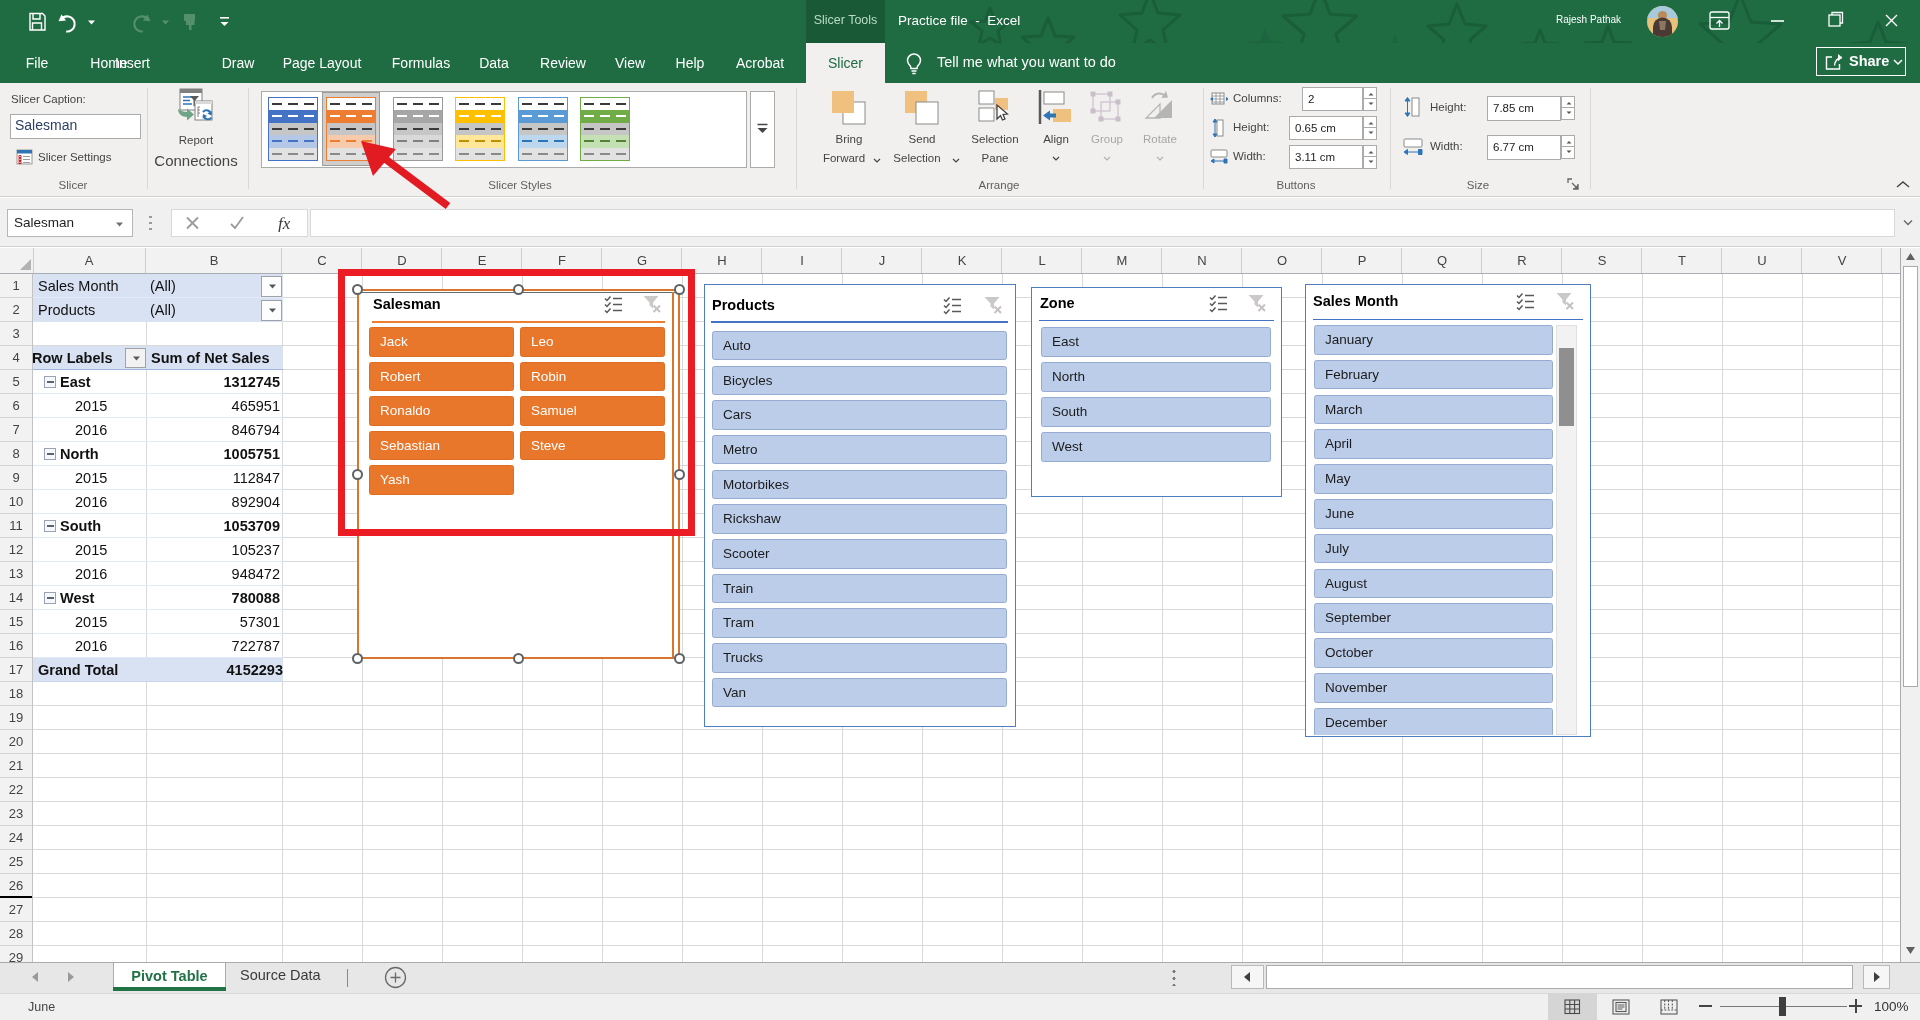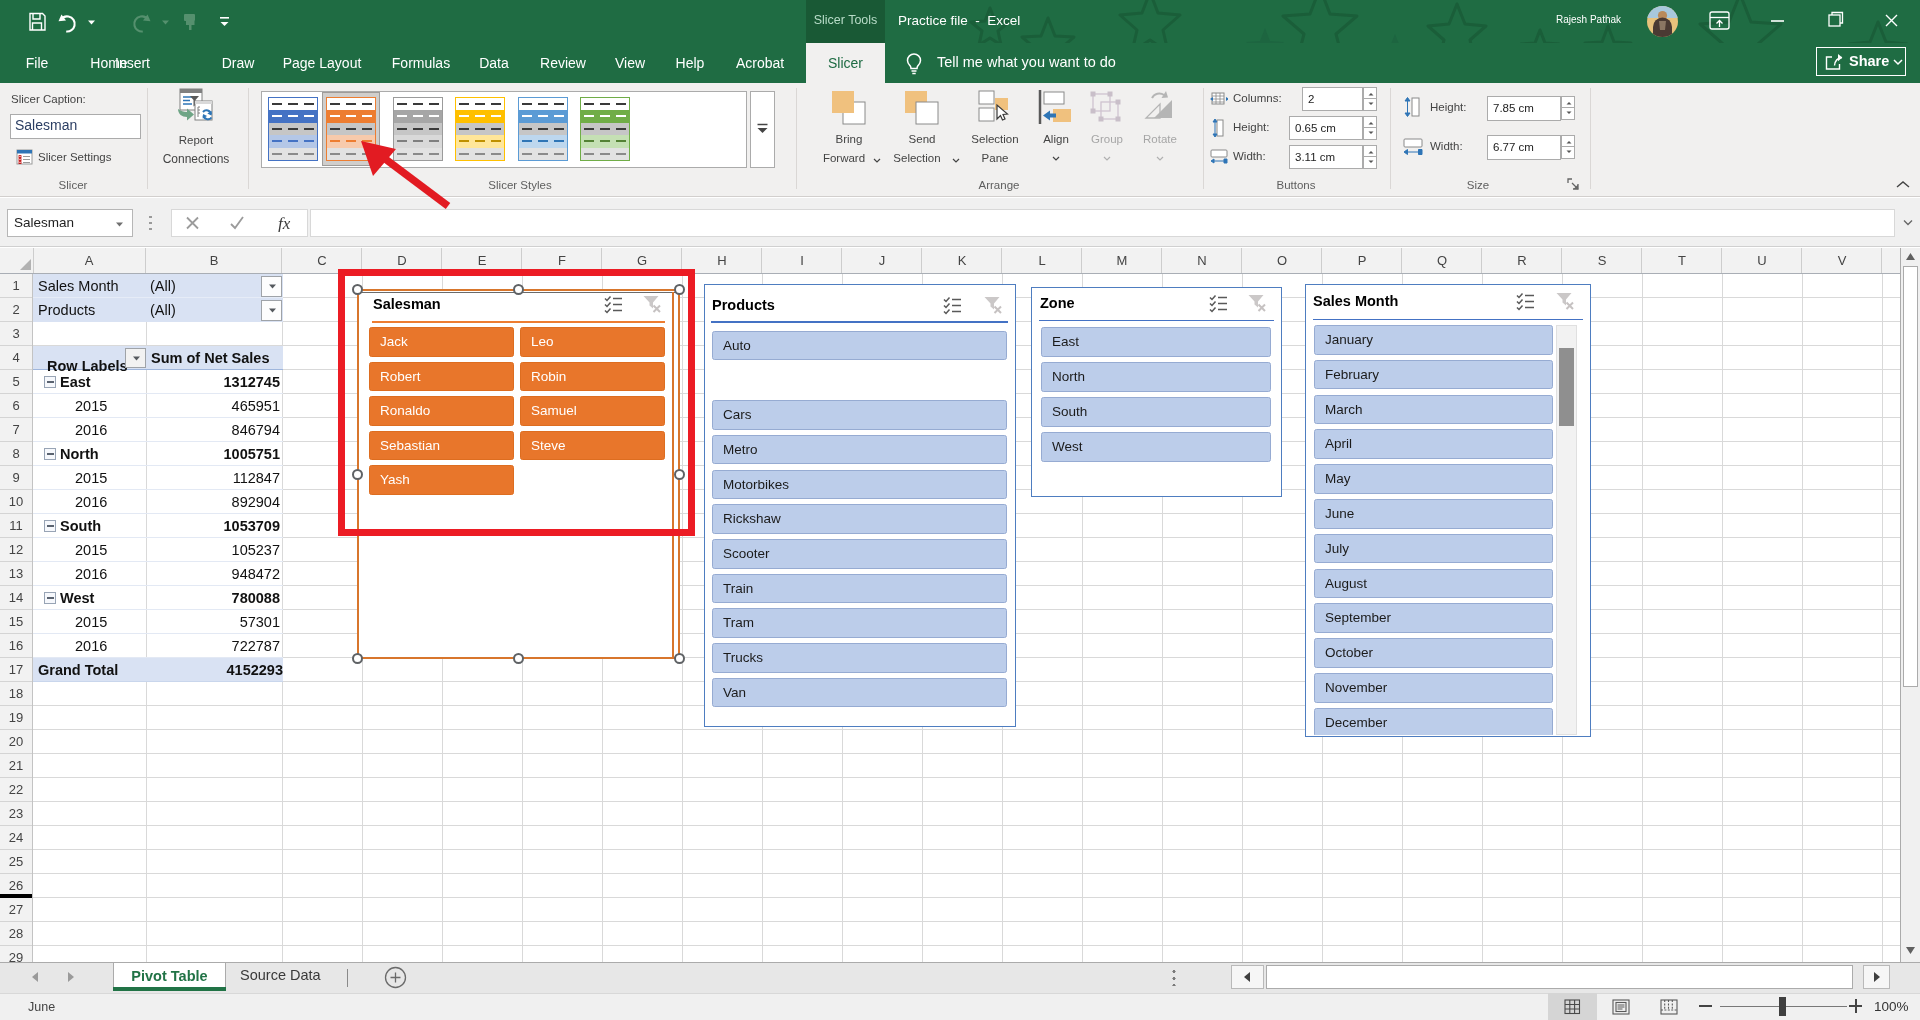--- a/index.html
+++ b/index.html
@@ -174,21 +174,21 @@
       </g>
 <g fill="none" stroke="#2e75b6" stroke-width="2">
         <path d="M27 24 a4.5 4.5 0 0 1 8 2.5"></path>
         <path d="M35.5 29.5 a4.5 4.5 0 0 1 -8 -2"></path>
       </g>
 <path d="M35.8 23 l-0.5 4.5 -4 -2 z" fill="#2e75b6"></path>
       <path d="M26.6 30.5 l0.5 -4.5 4 2 z" fill="#2e75b6"></path>
 <path d="M2 21 c0 5 4 8 9 8 l0 3.5 7 -6 -7 -6 0 3.5 c-3.5 0 -6 -1 -9 -3 z" fill="#6fa586"></path>
 </svg>
 <div class="ab" style="left:136.0px;top:134px;width:120px;text-align:center;font-size:11.5px;color:#444;font-weight:normal;white-space:nowrap;">Report</div>
-<div class="ab" style="left:136.0px;top:152px;width:120px;text-align:center;font-size:12px;color:#444;font-weight:normal;white-space:nowrap;">Connections</div>
+<div class="ab" style="left:136.0px;top:152px;width:120px;text-align:center;font-size:15px;color:#444;font-weight:normal;white-space:nowrap;">Connections</div>
 <div class="ab" style="left:261px;top:91px;width:486px;height:77px;background:#fff;border:1px solid #ababab"></div>
 <div class="ab" style="left:322px;top:92px;width:58px;height:74px;background:#d0cecc;border:1px solid #9e9c9a"></div>
 <div class="ab" style="left:268px;top:97px;width:50px;height:64px;background:#fff;border:1px solid #4472c4;overflow:hidden">
       <div style="height:12px;background:#fff;position:relative">
         <div style="position:absolute;left:3px;top:5px;width:42px;height:2px;background:repeating-linear-gradient(90deg,#3a3a3a 0 10px,transparent 10px 16px)"></div>
       </div>
       <div style="height:13px;background:#4472c4;position:relative">
         <div style="position:absolute;left:3px;top:5px;width:42px;height:2px;background:repeating-linear-gradient(90deg,#fff 0 10px,transparent 10px 16px)"></div>
       </div>
       <div style="height:12px;background:#c6c6c6;position:relative">
@@ -525,21 +525,21 @@
     <div class="ab rn" style="left:0;top:634px;border-bottom:1px solid #d4d4d4">16</div>
     <div class="ab rn" style="left:0;top:658px;border-bottom:1px solid #d4d4d4">17</div>
     <div class="ab rn" style="left:0;top:682px;border-bottom:1px solid #d4d4d4">18</div>
     <div class="ab rn" style="left:0;top:706px;border-bottom:1px solid #d4d4d4">19</div>
     <div class="ab rn" style="left:0;top:730px;border-bottom:1px solid #d4d4d4">20</div>
     <div class="ab rn" style="left:0;top:754px;border-bottom:1px solid #d4d4d4">21</div>
     <div class="ab rn" style="left:0;top:778px;border-bottom:1px solid #d4d4d4">22</div>
     <div class="ab rn" style="left:0;top:802px;border-bottom:1px solid #d4d4d4">23</div>
     <div class="ab rn" style="left:0;top:826px;border-bottom:1px solid #d4d4d4">24</div>
     <div class="ab rn" style="left:0;top:850px;border-bottom:1px solid #d4d4d4">25</div>
-    <div class="ab rn" style="left:0;top:874px;border-bottom:4px solid #000000">26</div>
+    <div class="ab rn" style="left:0;top:874px;border-bottom:2px solid #000000">26</div>
     <div class="ab rn" style="left:0;top:898px;border-bottom:1px solid #d4d4d4">27</div>
     <div class="ab rn" style="left:0;top:922px;border-bottom:1px solid #d4d4d4">28</div>
     <div class="ab rn" style="left:0;top:946px;border-bottom:1px solid #d4d4d4">29</div>
 <div class="ab" style="left:33px;top:274px;width:250px;height:48px;background:#d9e2f3"></div>
 <div class="ab" style="left:33px;top:297px;width:250px;height:1px;background:#e6ecf7"></div>
 <div class="ab" style="left:33px;top:346px;width:250px;height:24px;background:#d9e2f3;border-bottom:1px solid #9fb6dc"></div>
 <div class="ab" style="left:33px;top:658px;width:250px;height:24px;background:#d9e2f3;border-bottom:1px solid #c9d6ec"></div>
 <div class="ab pv" style="left:38px;top:274px;">Sales Month</div>
 <div class="ab pv" style="left:150px;top:274px;">(All)</div>
 <div class="ab" style="left:261px;top:276px;width:21px;height:21px;background:#fdfdfd;border:1px solid #9fa3a8">
@@ -547,21 +547,21 @@
         <path d="M2 1.5 l3.5 4 3.5 -4 z" fill="#55595e"></path>
       </svg>
     </div>
 <div class="ab pv" style="left:38px;top:298px;">Products</div>
 <div class="ab pv" style="left:150px;top:298px;">(All)</div>
 <div class="ab" style="left:261px;top:300px;width:21px;height:21px;background:#fdfdfd;border:1px solid #9fa3a8">
       <svg style="position:absolute;left:5px;top:6px" width="11" height="7" viewBox="0 0 11 7">
         <path d="M2 1.5 l3.5 4 3.5 -4 z" fill="#55595e"></path>
       </svg>
     </div>
-<div class="ab pv pvb" style="left:47px;top:346px;margin-top:8px;">Row Labels</div>
+<div class="ab pv pvb" style="left:32px;top:346px;">Row Labels</div>
 <div class="ab" style="left:125px;top:348px;width:21px;height:20px;background:#f2f2f2;border:1px solid #9fa3a8">
       <svg style="position:absolute;left:5px;top:6px" width="11" height="7" viewBox="0 0 11 7">
         <path d="M2 1.5 l3.5 4 3.5 -4 z" fill="#55595e"></path>
       </svg>
     </div>
 <div class="ab pv pvb" style="left:151px;top:346px;">Sum of Net Sales</div>
 <div class="ab" style="left:33px;top:370px;width:250px;height:24px;border-bottom:1px solid #e3e9f4"></div>
     <div class="ab" style="left:44px;top:376px;width:12px;height:12px;border:1px solid #98a4b5;background:#f6f8fc">
       <svg style="position:absolute;left:1.5px;top:4px" width="7" height="2" viewBox="0 0 7 2">
         <rect width="7" height="2" fill="#5a6370"></rect>
@@ -662,20 +662,21 @@
         <path d="M1 9.5 l2 2 3.5 -4"></path>
         <path d="M1 15.5 l2 2 3.5 -4"></path>
 <path d="M9 3.5 h9 M9 9.5 h9 M9 15.5 h9"></path>
       </g>
     </svg>
 <svg class="ab" style="left:984;top:296" width="20" height="19" viewBox="0 0 20 19">
 <path d="M0.5 1 h15 l-5.5 6.5 v6 l-3.5 -3 v-3 z" fill="#cbc8c8"></path>
 <path d="M10.5 10.5 l6.5 6.5 M17 10.5 l-6.5 6.5" stroke="#c6c2c2" stroke-width="2" fill="none"></path>
     </svg>
 <div class="ab slbtn bb" style="left:712px;top:330.8px;width:295px;height:29.5px;">Auto</div>
+<div class="ab slbtn bb" style="left:712px;top:365.5px;width:295px;height:29.5px;">Bicycles</div>
 <div class="ab slbtn bb" style="left:712px;top:400.2px;width:295px;height:29.5px;">Cars</div>
 <div class="ab slbtn bb" style="left:712px;top:469.59999999999997px;width:295px;height:29.5px;">Motorbikes</div>
 <div class="ab slbtn bb" style="left:712px;top:434.9px;width:295px;height:29.5px;">Metro</div>
 <div class="ab slbtn bb" style="left:712px;top:504.29999999999995px;width:295px;height:29.5px;">Rickshaw</div>
 <div class="ab slbtn bb" style="left:712px;top:539.0px;width:295px;height:29.5px;">Scooter</div>
 <div class="ab slbtn bb" style="left:712px;top:573.7px;width:295px;height:29.5px;">Train</div>
 <div class="ab slbtn bb" style="left:712px;top:608.4000000000001px;width:295px;height:29.5px;">Tram</div>
 <div class="ab slbtn bb" style="left:712px;top:643.1000000000001px;width:295px;height:29.5px;">Trucks</div>
 <div class="ab slbtn bb" style="left:712px;top:677.8000000000002px;width:295px;height:29.5px;">Van</div>
 <div class="ab" style="left:1031px;top:287px;width:251px;height:210px;background:#fff;border:1.5px solid #4e7dc0"></div>

